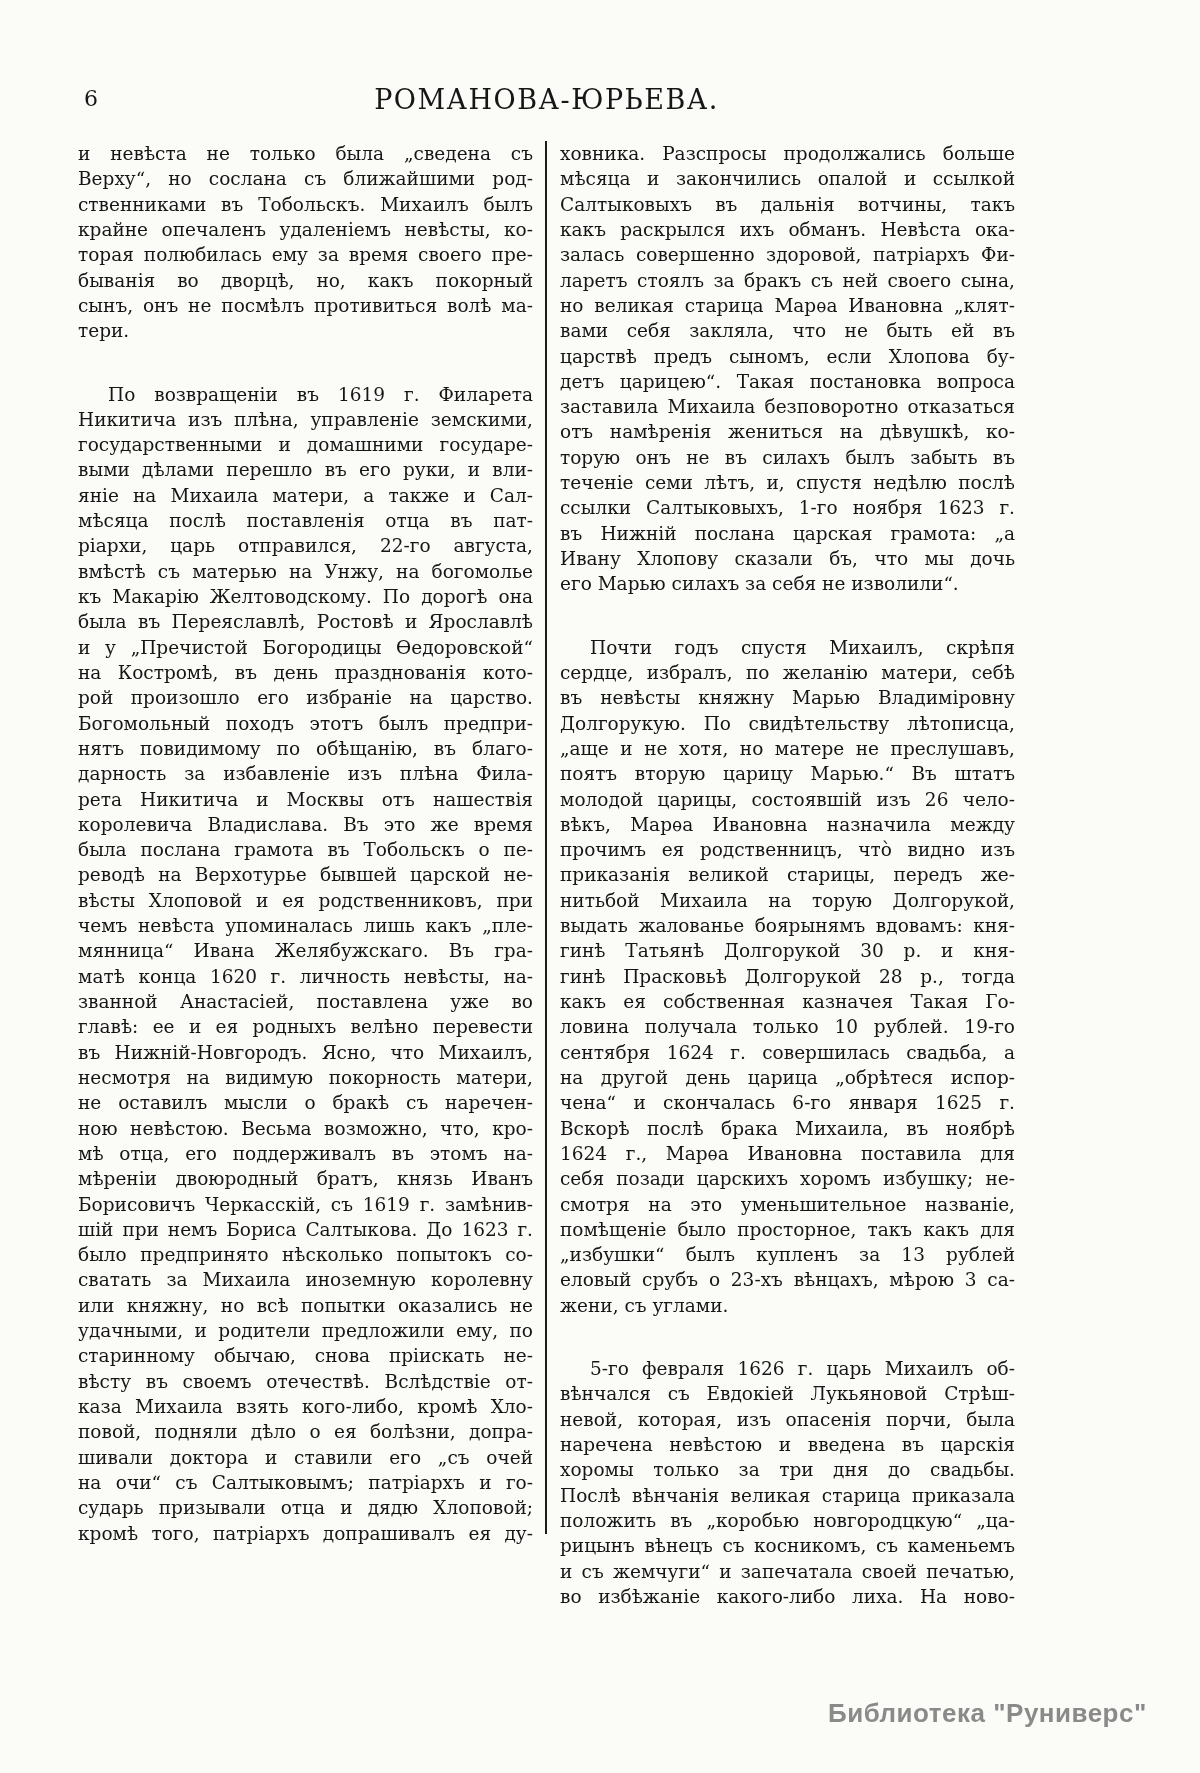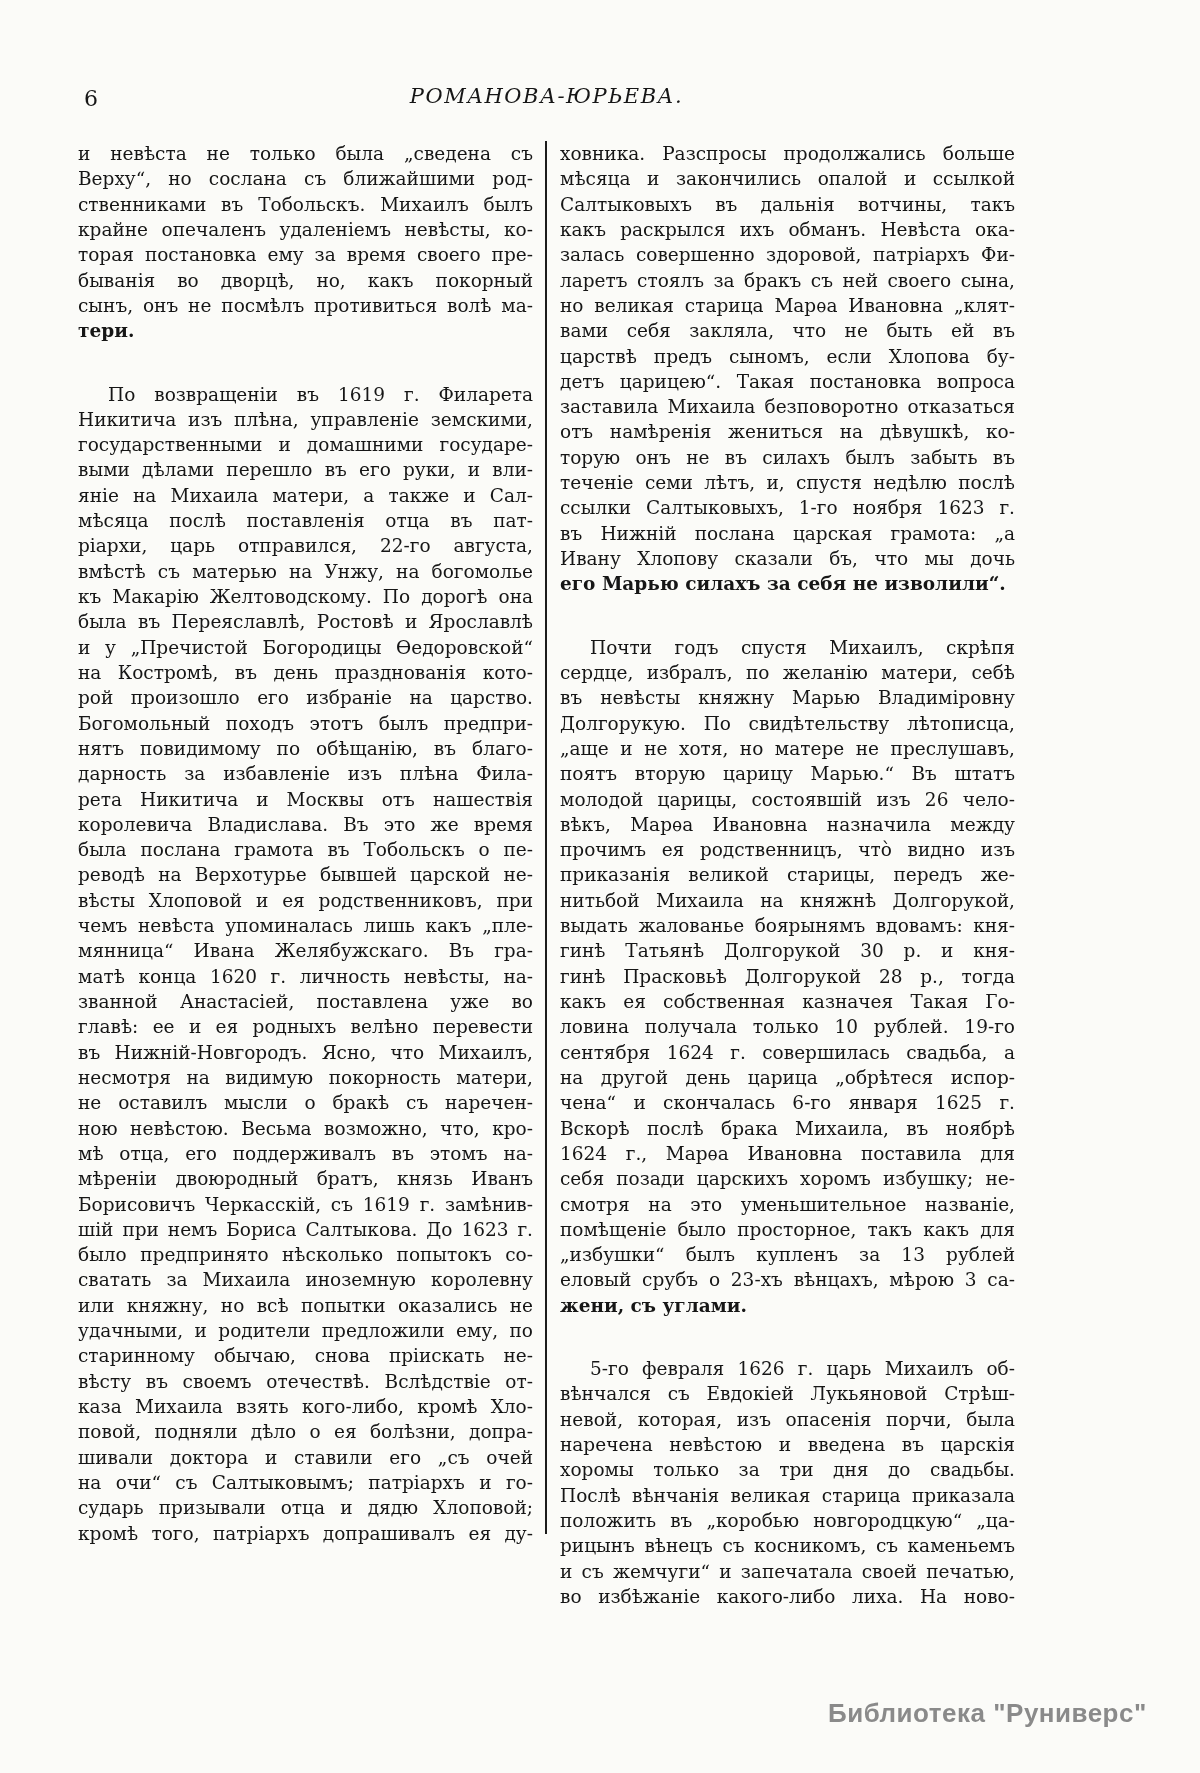--- a/index.html
+++ b/index.html
@@ -20,23 +20,22 @@
     left: 84px;
     top: 86px;
     font-size: 22px;
   }
   .header-title {
     position: absolute;
     left: 78px;
     top: 84px;
     width: 937px;
     text-align: center;
-    font-size: 21px;
+    font-size: 27px;
     letter-spacing: 1.5px;
-    font-style: italic;
   }
   .columns {
     position: absolute;
     left: 78px;
     top: 141px;
     width: 937px;
     display: flex;
     align-items: flex-start;
     justify-content: center;
   }
@@ -59,21 +58,20 @@
     text-align: justify;
     text-align-last: justify;
     text-justify: inter-word;
   }
   .line.indent {
     padding-left: 30px;
     margin-top: 38px;
   }
   .line.para-end {
     text-align-last: left;
-    font-weight: bold;
   }
   .watermark {
     position: absolute;
     left: 828px;
     top: 1698px;
     font-family: "Liberation Sans", sans-serif;
     font-weight: bold;
     font-size: 26px;
     color: #8a8a8a;
     letter-spacing: 0.5px;
@@ -84,21 +82,21 @@
 
 <div class="page">
   <div class="page-number">6</div>
   <div class="header-title">РОМАНОВА-ЮРЬЕВА.</div>
   <div class="columns">
     <div class="col">
         <div class="line">и невѣста не только была „сведена съ</div>
         <div class="line">Верху“, но сослана съ ближайшими род-</div>
         <div class="line">ственниками въ Тобольскъ. Михаилъ былъ</div>
         <div class="line">крайне опечаленъ удаленіемъ невѣсты, ко-</div>
-        <div class="line">торая постановка ему за время своего пре-</div>
+        <div class="line">торая полюбилась ему за время своего пре-</div>
         <div class="line">быванія во дворцѣ, но, какъ покорный</div>
         <div class="line">сынъ, онъ не посмѣлъ противиться волѣ ма-</div>
         <div class="line para-end">тери.</div>
         <div class="line indent">По возвращеніи въ 1619 г. Филарета</div>
         <div class="line">Никитича изъ плѣна, управленіе земскими,</div>
         <div class="line">государственными и домашними государе-</div>
         <div class="line">выми дѣлами перешло въ его руки, и вли-</div>
         <div class="line">яніе на Михаила матери, а также и Сал-</div>
         <div class="line">мѣсяца послѣ поставленія отца въ пат-</div>
         <div class="line">ріархи, царь отправился, 22-го августа,</div>
@@ -165,21 +163,21 @@
         <div class="line indent">Почти годъ спустя Михаилъ, скрѣпя</div>
         <div class="line">сердце, избралъ, по желанію матери, себѣ</div>
         <div class="line">въ невѣсты княжну Марью Владиміровну</div>
         <div class="line">Долгорукую. По свидѣтельству лѣтописца,</div>
         <div class="line">„аще и не хотя, но матере не преслушавъ,</div>
         <div class="line">поятъ вторую царицу Марью.“ Въ штатъ</div>
         <div class="line">молодой царицы, состоявшій изъ 26 чело-</div>
         <div class="line">вѣкъ, Марѳа Ивановна назначила между</div>
         <div class="line">прочимъ ея родственницъ, чтò видно изъ</div>
         <div class="line">приказанія великой старицы, передъ же-</div>
-        <div class="line">нитьбой Михаила на княжнѣ Долгорукой,</div>
+        <div class="line">нитьбой Михаила на торую Долгорукой,</div>
         <div class="line">выдать жалованье боярынямъ вдовамъ: кня-</div>
         <div class="line">гинѣ Татьянѣ Долгорукой 30 р. и кня-</div>
         <div class="line">гинѣ Прасковьѣ Долгорукой 28 р., тогда</div>
         <div class="line">какъ ея собственная казначея Такая Го-</div>
         <div class="line">ловина получала только 10 рублей. 19-го</div>
         <div class="line">сентября 1624 г. совершилась свадьба, а</div>
         <div class="line">на другой день царица „обрѣтеся испор-</div>
         <div class="line">чена“ и скончалась 6-го января 1625 г.</div>
         <div class="line">Вскорѣ послѣ брака Михаила, въ ноябрѣ</div>
         <div class="line">1624 г., Марѳа Ивановна поставила для</div>

